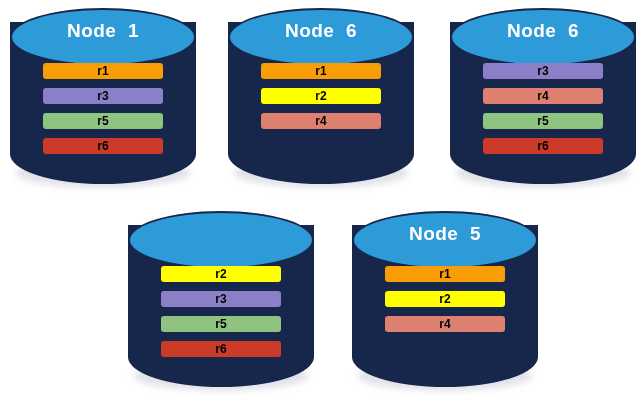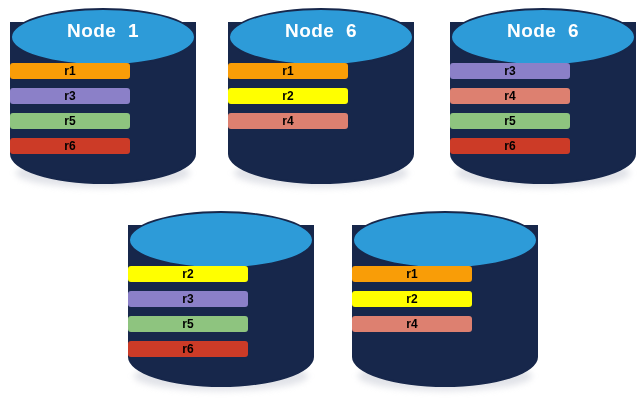--- a/index.html
+++ b/index.html
@@ -72,20 +72,21 @@
     z-index: 3;
   }
   .replicas {
     position: absolute;
     left: 0;
     top: 55px;
     width: 186px;
     z-index: 3;
     display: flex;
     flex-direction: column;
+    align-items: center;
     gap: 9px;
   }
   .replica {
     width: 120px;
     height: 16px;
     border-radius: 3px;
     color: #000000;
     font-size: 12px;
     font-weight: bold;
     line-height: 16px;
@@ -139,19 +140,20 @@
         <div class="replica" style="background: rgb(255, 255, 0);">r2</div>
         <div class="replica" style="background: rgb(139, 128, 200);">r3</div>
         <div class="replica" style="background: rgb(142, 196, 127);">r5</div>
         <div class="replica" style="background: rgb(204, 59, 39);">r6</div>
       </div>
     </div>
     <div class="node" style="left: 352px; top: 211px;">
       <div class="cyl-shadow"></div>
       <div class="cyl-body"></div>
       <div class="cyl-top"></div>
+      <div class="node-label">Node  5</div>
       <div class="replicas">
         <div class="replica" style="background: rgb(249, 157, 7);">r1</div>
         <div class="replica" style="background: rgb(255, 255, 0);">r2</div>
         <div class="replica" style="background: rgb(221, 128, 112);">r4</div>
       </div>
     </div>
   </div>
 
 </body></html>

